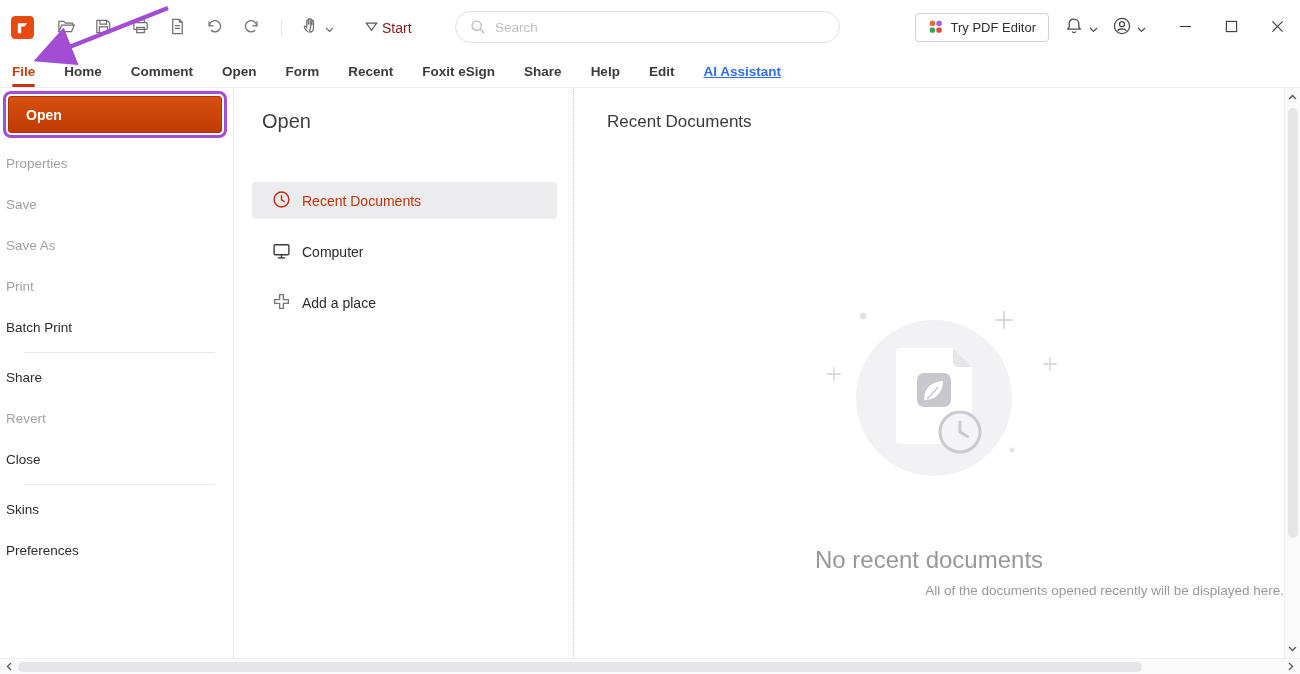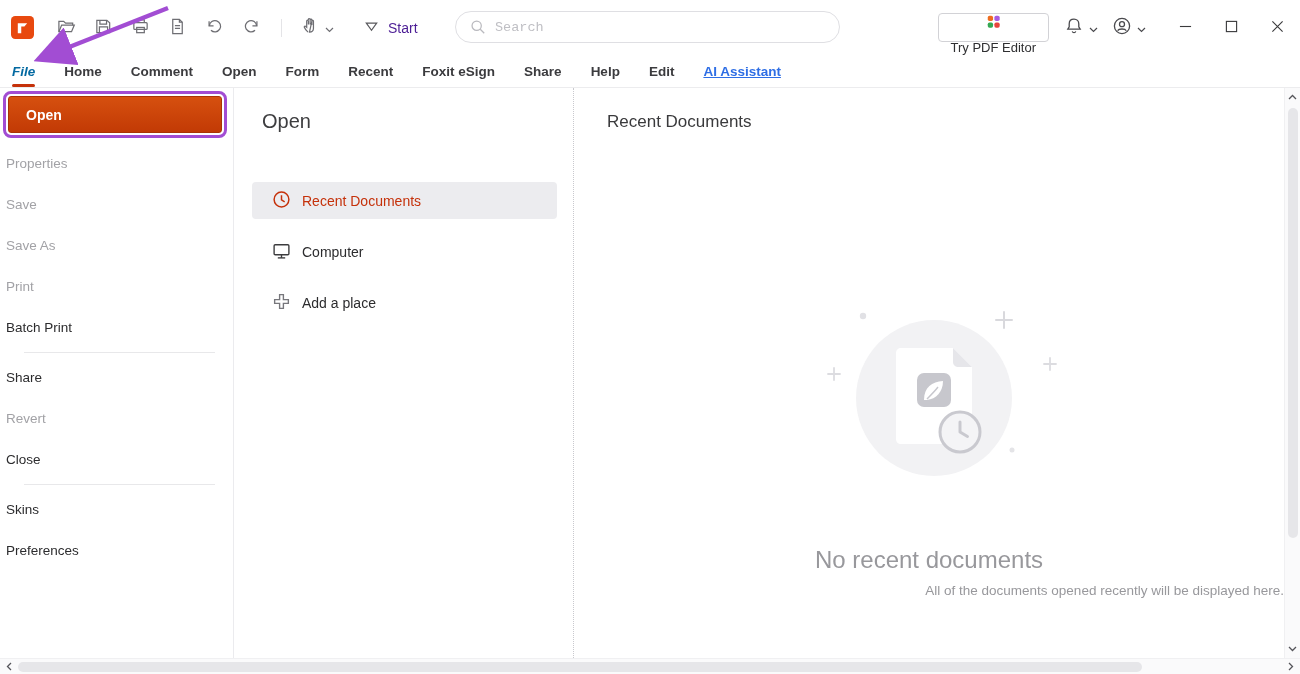--- a/index.html
+++ b/index.html
@@ -11,50 +11,50 @@
   .titlebar{position:absolute;top:0;left:0;width:1300px;height:55px;background:#fff;
     display:flex;align-items:center;}
   .logo{width:23px;height:23px;margin-left:11px;flex:0 0 auto;}
   .qat{display:flex;align-items:center;gap:15px;margin-left:21px;color:#6E6E73;}
   .tb-btn{background:none;border:none;width:22px;height:22px;display:flex;align-items:center;
     justify-content:center;color:#6E6E73;cursor:pointer;padding:0;}
   .tb-btn svg{width:19px;height:19px;}
   .tool-group{display:flex;align-items:center;gap:5px;color:#6E6E73;cursor:pointer;}
   .caret svg{width:9px;height:6px;}
   .qat-divider{width:1px;height:18px;background:#E4E4E7;margin:0 4px;}
-  .start-tab{display:flex;align-items:center;gap:9px;margin-left:30px;font-size:14px;
-    color:#4c1d95;cursor:pointer;}
+  .start-tab{display:flex;align-items:center;gap:3px;margin-left:30px;font-size:14px;
+    color:#7f1d1d;cursor:pointer;}
   .start-tab .st-icon svg{width:15px;height:13px;color:#5A5A5E;}
   .searchbox{position:absolute;left:455px;top:11px;width:385px;height:32px;
     border:1px solid #DFDFE3;border-radius:16px;display:flex;align-items:center;background:#fff;}
   .searchbox .mag{margin-left:14px;display:flex;color:#B9B9BE;}
   .searchbox .mag svg{width:16px;height:16px;}
   .searchbox input{border:none;outline:none;flex:1;margin:0 14px 0 9px;font-size:13.5px;
-    font-family:Liberation Mono, monospace;color:#333;background:transparent;}
+    font-family:Liberation Sans, sans-serif;color:#333;background:transparent;}
   .searchbox input::placeholder{color:#BFBFC4;}
   .tb-right{position:absolute;right:0;top:0;height:55px;display:flex;align-items:center;}
   .try-btn{display:flex;align-items:center;gap:8px;height:29px;padding:0 12px;
     border:1px solid #D2D2D6;border-radius:4px;background:#fff;font-size:13px;color:#2F2F31;
-    font-family:"Liberation Sans",sans-serif;cursor:pointer;flex-direction:column;}
+    font-family:"Liberation Sans",sans-serif;cursor:pointer;}
   .try-btn svg{width:15px;height:15px;}
   .icon-group{display:flex;align-items:center;gap:5px;cursor:pointer;color:#4A4A4E;}
   .icon-group svg.big{width:20px;height:20px;}
   .bell-group{margin-left:15px;}
   .acct-group{margin-left:14px;}
   .win-controls{display:flex;margin-left:16px;}
   .win-btn{width:46px;height:55px;display:flex;align-items:center;justify-content:center;
     background:none;border:none;color:#3A3A3C;cursor:pointer;}
   .win-btn svg{width:13px;height:13px;}
 
   
   .tabs{position:absolute;top:55px;left:0;width:1300px;height:33px;display:flex;
     align-items:center;padding-left:12px;gap:29px;background:#fff;border-bottom:1px solid #ECECEE;}
   .tab{font-size:13.5px;font-weight:700;color:#3B3B3E;height:33px;display:flex;
     align-items:center;position:relative;cursor:pointer;white-space:nowrap;}
-  .tab.active{color:#0369a1;font-style:italic;}
+  .tab.active{color:#c2410c;}
   .tab.active::after{content:"";position:absolute;left:0;right:0;bottom:1px;height:3px;
     background:#C5310A;border-radius:2px;}
   .tab.ai{color:#2E6EE5;text-decoration:underline;}
 
   
   .content{position:absolute;top:88px;left:0;width:1300px;height:570px;display:flex;background:#fff;}
   .sidebar{width:234px;height:100%;border-right:1px solid #EBEBEE;background:#fff;}
   .open-btn{display:flex;align-items:center;margin:8px 0 0 8px;width:214px;height:37px;
     background:linear-gradient(#D6500F,#C23A05);border:1px solid #A83504;border-radius:3px;
     color:#fff;font-size:14px;font-weight:700;padding-left:17px;cursor:pointer;

